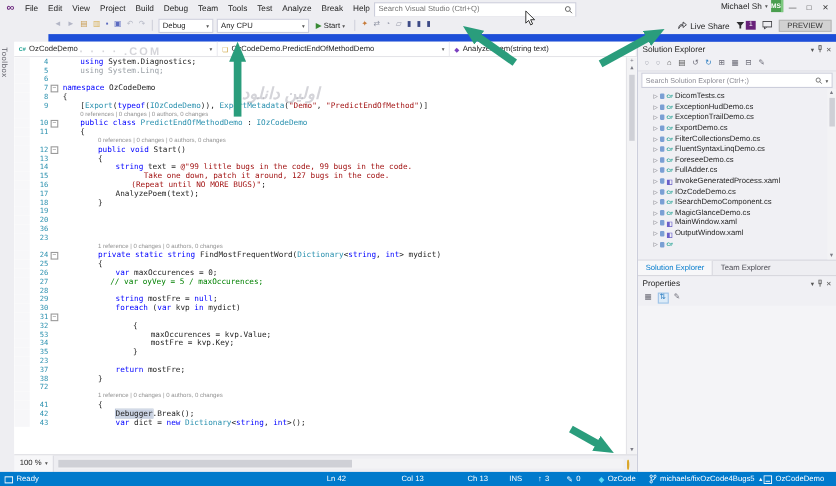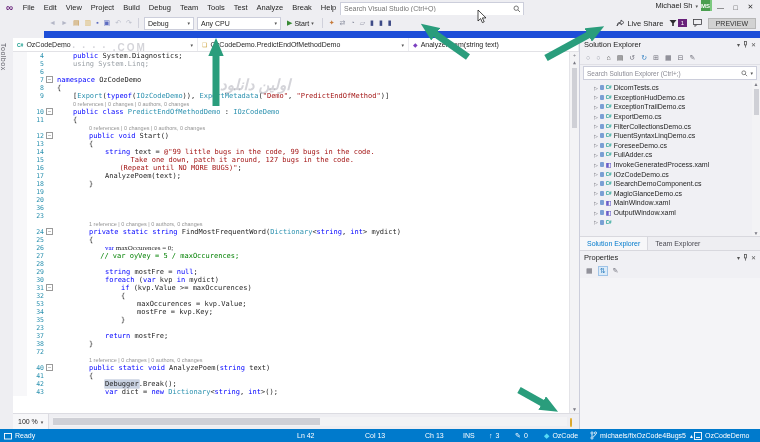--- a/index.html
+++ b/index.html
@@ -243,21 +243,21 @@
         </span>
         <span class="crumb c3">
           <span class="diamond" style="color:#7b3fbf;">◆</span>
           <span>AnalyzePoem(string text)</span>
             <span class="sp"></span>
           <span class="caret">▾</span>
         </span>
       </div>
 
       <div class="code">
-        <div class="cl"><span class="bp"></span><span class="num">4</span><span class="fold"></span><span class="txt" style="padding-left: 18px;"><span class="tk-k">public </span><span class="tk-p">System.Diagnostics;</span></span></div>
+        <div class="cl"><span class="bp"></span><span class="num">4</span><span class="fold"></span><span class="txt" style="padding-left: 18px;"><span class="tk-k">using </span><span class="tk-p">System.Diagnostics;</span></span></div>
           <div class="cl"><span class="bp"></span><span class="num">5</span><span class="fold"></span><span class="txt" style="padding-left: 18px;"><span class="tk-d">using System.Linq;</span></span></div>
           <div class="cl"><span class="bp"></span><span class="num">6</span><span class="fold"></span><span class="txt" style="padding-left: 2px;"></span></div>
           <div class="cl"><span class="bp"></span><span class="num">7</span><span class="fold"><span class="foldbox">–</span></span><span class="txt" style="padding-left: 2px;"><span class="tk-k">namespace </span><span class="tk-p">OzCodeDemo</span></span></div>
           <div class="cl"><span class="bp"></span><span class="num">8</span><span class="fold"></span><span class="txt" style="padding-left: 2px;"><span class="tk-p">{</span></span></div>
           <div class="cl"><span class="bp"></span><span class="num">9</span><span class="fold"></span><span class="txt" style="padding-left: 18px;"><span class="tk-p">[</span><span class="tk-t">Export</span><span class="tk-p">(</span><span class="tk-k">typeof</span><span class="tk-p">(</span><span class="tk-t">IOzCodeDemo</span><span class="tk-p">)), </span><span class="tk-t">ExportMetadata</span><span class="tk-p">(</span><span class="tk-s">"Demo"</span><span class="tk-p">, </span><span class="tk-s">"PredictEndOfMethod"</span><span class="tk-p">)]</span></span></div>
           <div class="cl"><span class="bp"></span><span class="num"></span><span class="fold"></span><span class="lens" style="padding-left: 18px;">0 references | 0 changes | 0 authors, 0 changes</span></div>
           <div class="cl"><span class="bp"></span><span class="num">10</span><span class="fold"><span class="foldbox">–</span></span><span class="txt" style="padding-left: 18px;"><span class="tk-k">public class </span><span class="tk-t">PredictEndOfMethodDemo</span><span class="tk-p"> : </span><span class="tk-t">IOzCodeDemo</span></span></div>
           <div class="cl"><span class="bp"></span><span class="num">11</span><span class="fold"></span><span class="txt" style="padding-left: 18px;"><span class="tk-p">{</span></span></div>
           <div class="cl"><span class="bp"></span><span class="num"></span><span class="fold"></span><span class="lens" style="padding-left: 34px;">0 references | 0 changes | 0 authors, 0 changes</span></div>
           <div class="cl"><span class="bp"></span><span class="num">12</span><span class="fold"><span class="foldbox">–</span></span><span class="txt" style="padding-left: 34px;"><span class="tk-k">public void </span><span class="tk-p">Start()</span></span></div>
@@ -267,36 +267,35 @@
           <div class="cl"><span class="bp"></span><span class="num">16</span><span class="fold"></span><span class="txt" style="padding-left: 64.4px;"><span class="tk-s">(Repeat until NO MORE BUGS)"</span><span class="tk-p">;</span></span></div>
           <div class="cl"><span class="bp"></span><span class="num">17</span><span class="fold"></span><span class="txt" style="padding-left: 50px;"><span class="tk-p">AnalyzePoem(text);</span></span></div>
           <div class="cl"><span class="bp"></span><span class="num">18</span><span class="fold"></span><span class="txt" style="padding-left: 34px;"><span class="tk-p">}</span></span></div>
           <div class="cl"><span class="bp"></span><span class="num">19</span><span class="fold"></span><span class="txt" style="padding-left: 2px;"></span></div>
           <div class="cl"><span class="bp"></span><span class="num">20</span><span class="fold"></span><span class="txt" style="padding-left: 2px;"></span></div>
           <div class="cl"><span class="bp"></span><span class="num">36</span><span class="fold"></span><span class="txt" style="padding-left: 2px;"></span></div>
           <div class="cl"><span class="bp"></span><span class="num">23</span><span class="fold"></span><span class="txt" style="padding-left: 2px;"></span></div>
           <div class="cl"><span class="bp"></span><span class="num"></span><span class="fold"></span><span class="lens" style="padding-left: 34px;">1 reference | 0 changes | 0 authors, 0 changes</span></div>
           <div class="cl"><span class="bp"></span><span class="num">24</span><span class="fold"><span class="foldbox">–</span></span><span class="txt" style="padding-left: 34px;"><span class="tk-k">private static string </span><span class="tk-p">FindMostFrequentWord(</span><span class="tk-t">Dictionary</span><span class="tk-p">&lt;</span><span class="tk-k">string</span><span class="tk-p">, </span><span class="tk-k">int</span><span class="tk-p">&gt; mydict)</span></span></div>
           <div class="cl"><span class="bp"></span><span class="num">25</span><span class="fold"></span><span class="txt" style="padding-left: 34px;"><span class="tk-p">{</span></span></div>
-          <div class="cl"><span class="bp"></span><span class="num">26</span><span class="fold"></span><span class="txt" style="padding-left: 50px; font-family: Liberation Serif, serif;"><span class="tk-k">var </span><span class="tk-p">maxOccurences = 0;</span></span></div>
+          <div class="cl"><span class="bp"></span><span class="num">26</span><span class="fold"></span><span class="txt" style="padding-left: 50px;"><span class="tk-k">var </span><span class="tk-p">maxOccurences = 0;</span></span></div>
           <div class="cl"><span class="bp"></span><span class="num">27</span><span class="fold"></span><span class="txt" style="padding-left: 45.2px;"><span class="tk-c">// var oyVey = 5 / maxOccurences;</span></span></div>
           <div class="cl"><span class="bp"></span><span class="num">28</span><span class="fold"></span><span class="txt" style="padding-left: 2px;"></span></div>
           <div class="cl"><span class="bp"></span><span class="num">29</span><span class="fold"></span><span class="txt" style="padding-left: 50px;"><span class="tk-k">string </span><span class="tk-p">mostFre = </span><span class="tk-k">null</span><span class="tk-p">;</span></span></div>
           <div class="cl"><span class="bp"></span><span class="num">30</span><span class="fold"></span><span class="txt" style="padding-left: 50px;"><span class="tk-k">foreach</span><span class="tk-p"> (</span><span class="tk-k">var</span><span class="tk-p"> kvp </span><span class="tk-k">in</span><span class="tk-p"> mydict)</span></span></div>
-          <div class="cl"><span class="bp"></span><span class="num">31</span><span class="fold"><span class="foldbox">–</span></span><span class="txt" style="padding-left: 66px;"><span class="tk-k">if</span><span class="tk-p"> (kvp.Value &gt;= maxOccurences)</span></span></div>
+          <div class="cl"><span class="bp"></span><span class="num">31</span><span class="fold"><span class="foldbox">–</span></span></div>
           <div class="cl"><span class="bp"></span><span class="num">32</span><span class="fold"></span><span class="txt" style="padding-left: 66px;"><span class="tk-p">{</span></span></div>
           <div class="cl"><span class="bp"></span><span class="num">53</span><span class="fold"></span><span class="txt" style="padding-left: 82px;"><span class="tk-p">maxOccurences = kvp.Value;</span></span></div>
           <div class="cl"><span class="bp"></span><span class="num">34</span><span class="fold"></span><span class="txt" style="padding-left: 82px;"><span class="tk-p">mostFre = kvp.Key;</span></span></div>
           <div class="cl"><span class="bp"></span><span class="num">35</span><span class="fold"></span><span class="txt" style="padding-left: 66px;"><span class="tk-p">}</span></span></div>
           <div class="cl"><span class="bp"></span><span class="num">23</span><span class="fold"></span><span class="txt" style="padding-left: 2px;"></span></div>
           <div class="cl"><span class="bp"></span><span class="num">37</span><span class="fold"></span><span class="txt" style="padding-left: 50px;"><span class="tk-k">return</span><span class="tk-p"> mostFre;</span></span></div>
           <div class="cl"><span class="bp"></span><span class="num">38</span><span class="fold"></span><span class="txt" style="padding-left: 34px;"><span class="tk-p">}</span></span></div>
           <div class="cl"><span class="bp"></span><span class="num">72</span><span class="fold"></span><span class="txt" style="padding-left: 2px;"></span></div>
           <div class="cl"><span class="bp"></span><span class="num"></span><span class="fold"></span><span class="lens" style="padding-left: 34px;">1 reference | 0 changes | 0 authors, 0 changes</span></div>
-          <div class="cl"><span class="bp"></span><span class="num">40</span><span class="fold"><span class="foldbox">–</span></span><span class="txt" style="padding-left: 34px;"><span class="tk-k">public static void </span><span class="tk-p">AnalyzePoem(</span><span class="tk-k">string</span><span class="tk-p"> text)</span></span></div>
           <div class="cl"><span class="bp"></span><span class="num">41</span><span class="fold"></span><span class="txt" style="padding-left: 34px;"><span class="tk-p">{</span></span></div>
           <div class="cl"><span class="bp"></span><span class="num">42</span><span class="fold"></span><span class="txt" style="padding-left: 50px;"><span class="tk-h">Debugger</span><span class="tk-p">.Break();</span></span></div>
           <div class="cl"><span class="bp"></span><span class="num">43</span><span class="fold"></span><span class="txt" style="padding-left: 50px;"><span class="tk-k">var </span><span class="tk-p">dict = </span><span class="tk-k">new </span><span class="tk-t">Dictionary</span><span class="tk-p">&lt;</span><span class="tk-k">string</span><span class="tk-p">, </span><span class="tk-k">int</span><span class="tk-p">&gt;();</span></span></div>
           <div class="vscroll">
           <span class="plus">+</span>
           <span>▲</span>
           <span class="thumb"></span>
           <span class="dn">▼</span>
         </div>
       </div>

